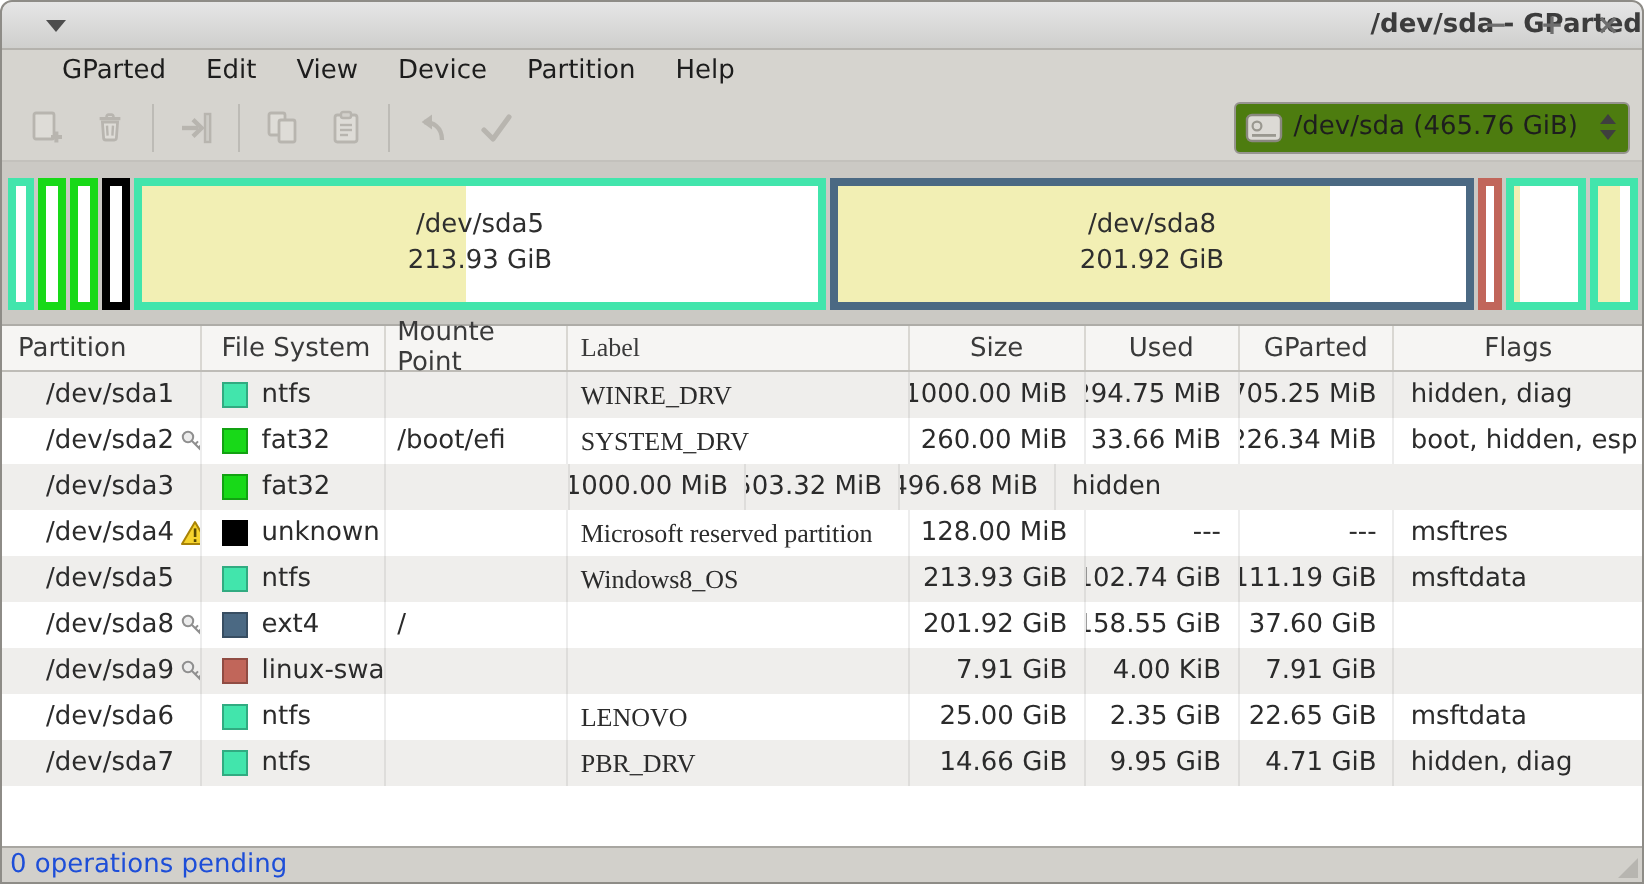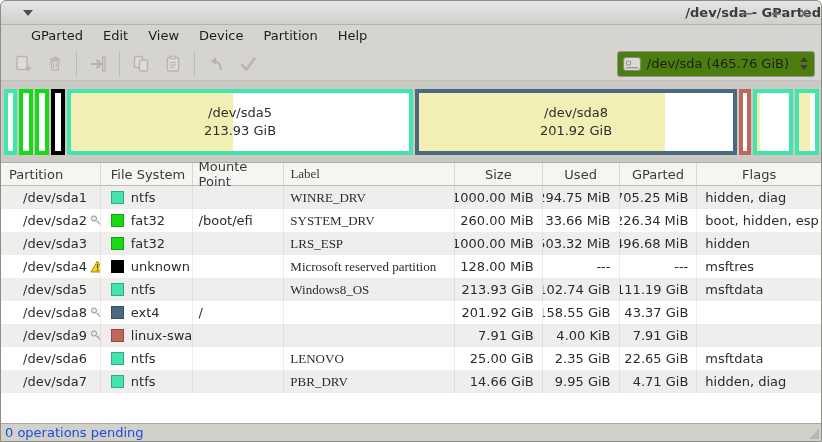--- a/index.html
+++ b/index.html
@@ -244,21 +244,20 @@
 
     <div class="trow">
       <div class="cell c0">
           <span>/dev/sda3</span>
         </div>
       <div class="cell c1">
           <span class="swatch" style="background-color: rgb(24, 217, 24);"></span>
           <span>fat32</span>
         </div>
       <div class="cell c2"></div>
-      <div class="cell c3">LRS_ESP</div>
       <div class="cell c4 num">1000.00 MiB</div>
       <div class="cell c5 num">503.32 MiB</div>
       <div class="cell c6 num">496.68 MiB</div>
       <div class="cell c7">hidden</div>
     </div>
 
     <div class="trow">
       <div class="cell c0">
           <span>/dev/sda4</span>
           <span class="rowicon">
@@ -308,21 +307,21 @@
           </span>
         </div>
       <div class="cell c1">
           <span class="swatch" style="background-color: rgb(75, 105, 131);"></span>
           <span>ext4</span>
         </div>
       <div class="cell c2">/</div>
       <div class="cell c3"></div>
       <div class="cell c4 num">201.92 GiB</div>
       <div class="cell c5 num">158.55 GiB</div>
-      <div class="cell c6 num">43.37 GiB</div>
+      <div class="cell c6 num">37.60 GiB</div>
       <div class="cell c7"></div>
     </div>
 
     <div class="trow">
       <div class="cell c0">
           <span>/dev/sda9</span>
           <span class="rowicon">
             <svg width="14" height="13" viewBox="0 0 14 13">
               <circle cx="4" cy="4.5" r="2.6" fill="#ececec" stroke="#8f8f8f"></circle>
               <path d="M6 6.5 L11.5 12 M9.3 9.8 L11 8.1 M7.6 8.1 L9 6.7" stroke="#8f8f8f" fill="none"></path>

